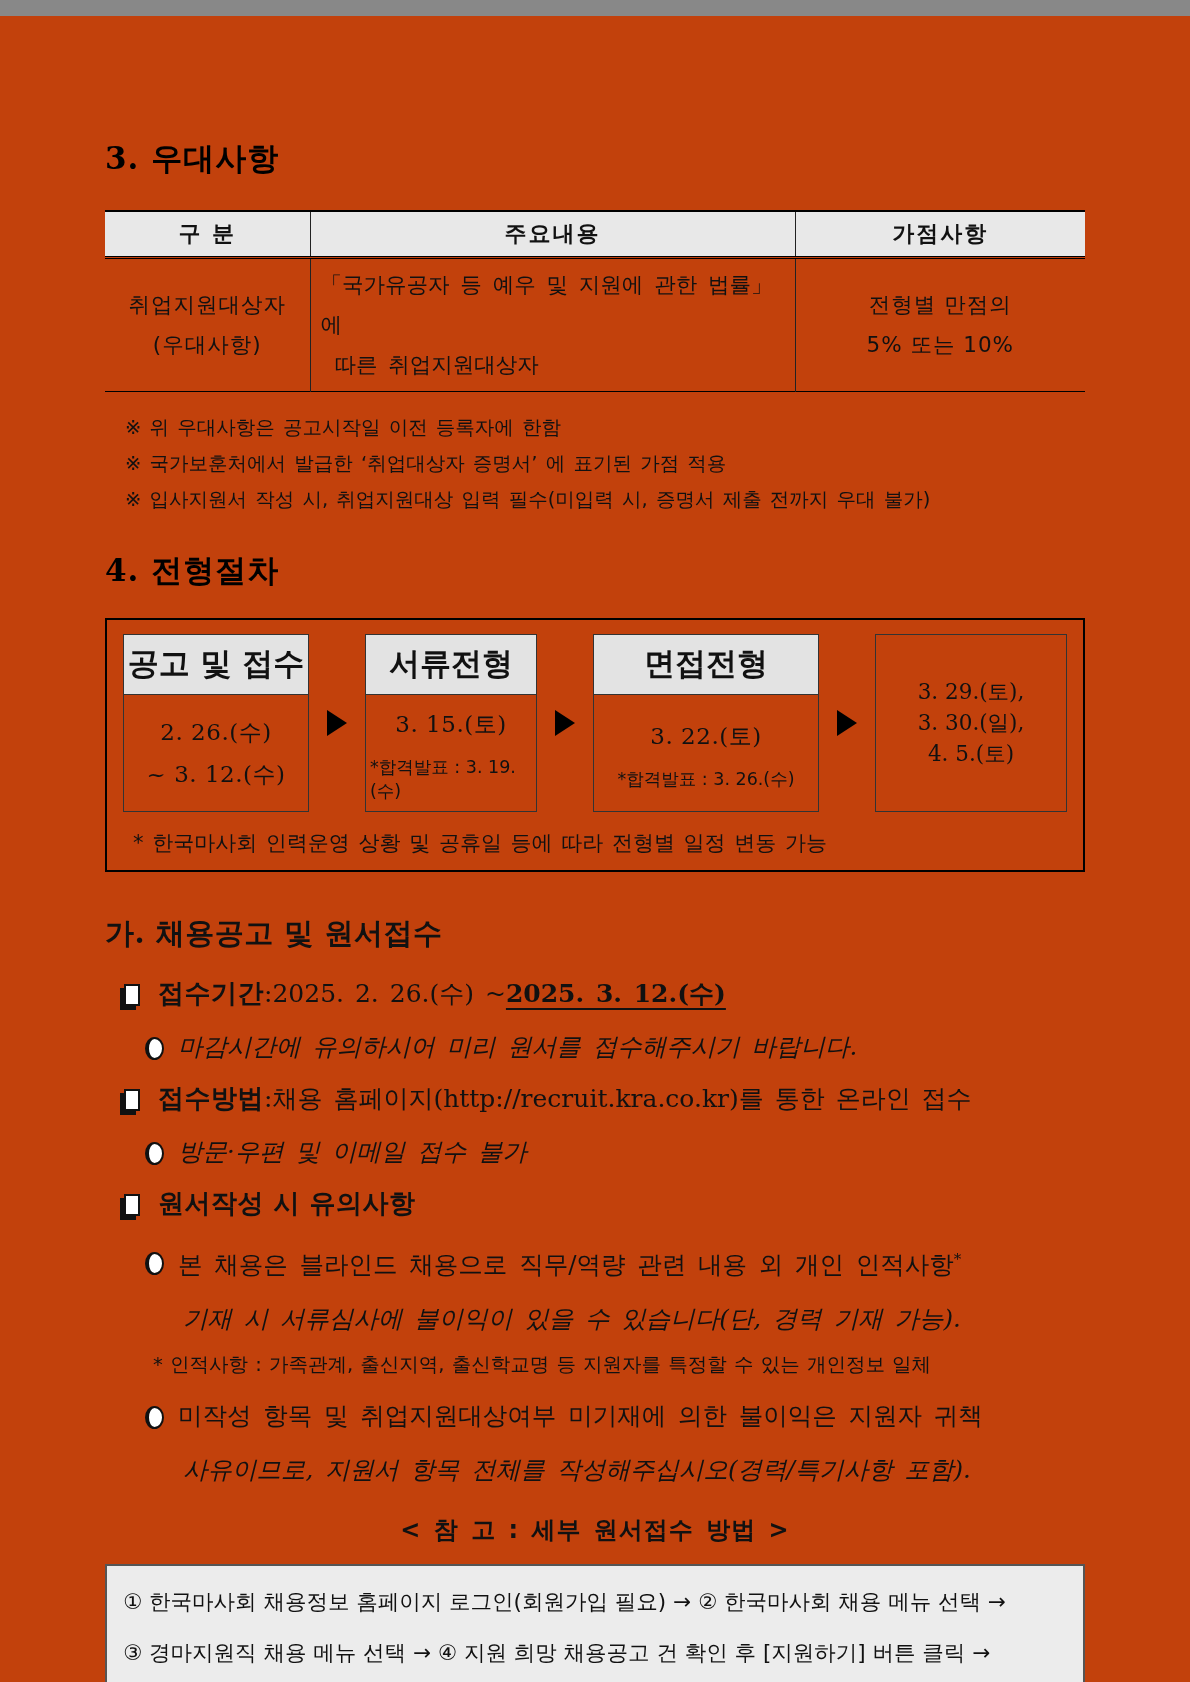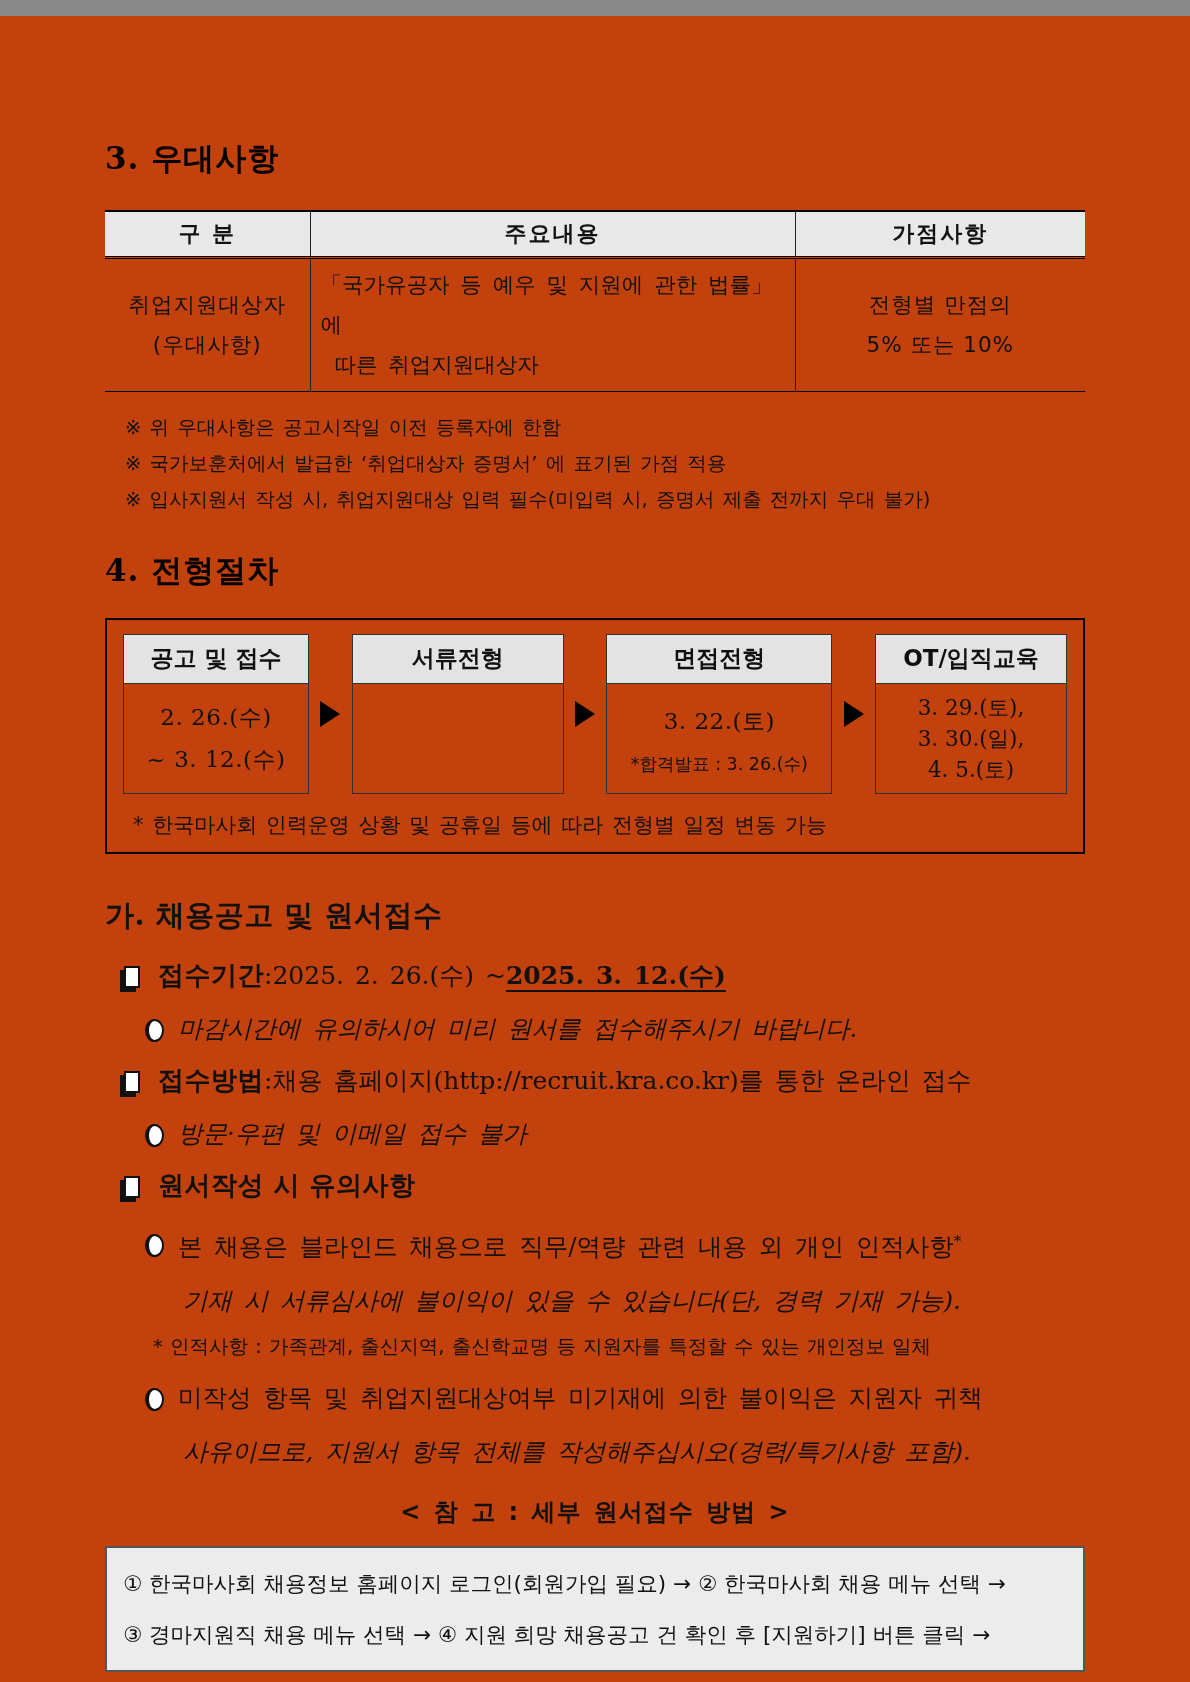--- a/index.html
+++ b/index.html
@@ -34,25 +34,25 @@
   
   .note-block { margin-top:18px; padding-left:20px; }
   .note-line {
     font-family:"DejaVu Sans","Liberation Sans",sans-serif;
     font-size:19.5px; line-height:36px; color:#111; word-spacing:2px;
   }
   
   .flow-wrap { border:2px solid #000; padding:14px 16px 10px 16px; }
   .flow-row { display:flex; align-items:stretch; justify-content:space-between; }
   .flow-step { border:1.5px solid #333; display:flex; flex-direction:column; }
-  .fs1 { width:186px; } .fs2 { width:212px; } .fs3 { width:226px; } .fs4 { width:192px; }
+  .fs1 { width:186px; } .fs2 { width:172px; } .fs3 { width:226px; } .fs4 { width:192px; }
   .flow-head {
     background:#e3e3e3; border-bottom:1.5px solid #333; text-align:center;
     font-family:"DejaVu Sans","Liberation Sans",sans-serif;
-    font-size:23px; font-weight:bold; padding:8px 0 9px 0;
+    font-size:31px; font-weight:bold; padding:8px 0 9px 0;
   }
   .flow-body { flex:1; display:flex; flex-direction:column; justify-content:center; align-items:center; padding:8px 4px; min-height:92px; }
   .flow-date { font-size:23px; line-height:42px; letter-spacing:0.5px; }
   .flow-dates3 { font-size:21.5px; line-height:31px; }
   .flow-pass { font-family:"DejaVu Sans","Liberation Sans",sans-serif; font-size:17.5px; margin-top:10px; }
   .flow-arrow-cell { display:flex; align-items:center; justify-content:center; flex:1; }
   .arrow-tri {
     width:0; height:0; border-top:13px solid transparent; border-bottom:13px solid transparent;
     border-left:20px solid #000;
   }
@@ -149,40 +149,43 @@
           <div class="flow-date">~ 3. 12.(수)</div>
         </div>
       </div>
 
       <div class="flow-arrow-cell">
           <span class="arrow-tri"></span>
         </div>
 
       <div class="flow-step fs2">
         <div class="flow-head">서류전형</div>
+        <div class="flow-body">
+          <div class="flow-date">3. 15.(토)</div>
+          <div class="flow-pass">*합격발표 : 3. 19.(수)</div>
+        </div>
       </div>
 
       <div class="flow-arrow-cell">
           <span class="arrow-tri"></span>
         </div>
 
       <div class="flow-step fs3">
         <div class="flow-head">면접전형</div>
         <div class="flow-body">
           <div class="flow-date">3. 22.(토)</div>
           <div class="flow-pass">*합격발표 : 3. 26.(수)</div>
         </div>
       </div>
 
       <div class="flow-arrow-cell">
           <span class="arrow-tri"></span>
         </div>
 
       <div class="flow-step fs4">
-        <div class="flow-head">OT/입직교육</div>
         <div class="flow-body">
           <div class="flow-dates3">3. 29.(토),</div>
           <div class="flow-dates3">3. 30.(일),</div>
           <div class="flow-dates3">4. 5.(토)</div>
         </div>
       </div>
 
     </div>
     <div class="flow-note">* 한국마사회 인력운영 상황 및 공휴일 등에 따라 전형별 일정 변동 가능</div>
   </div>

